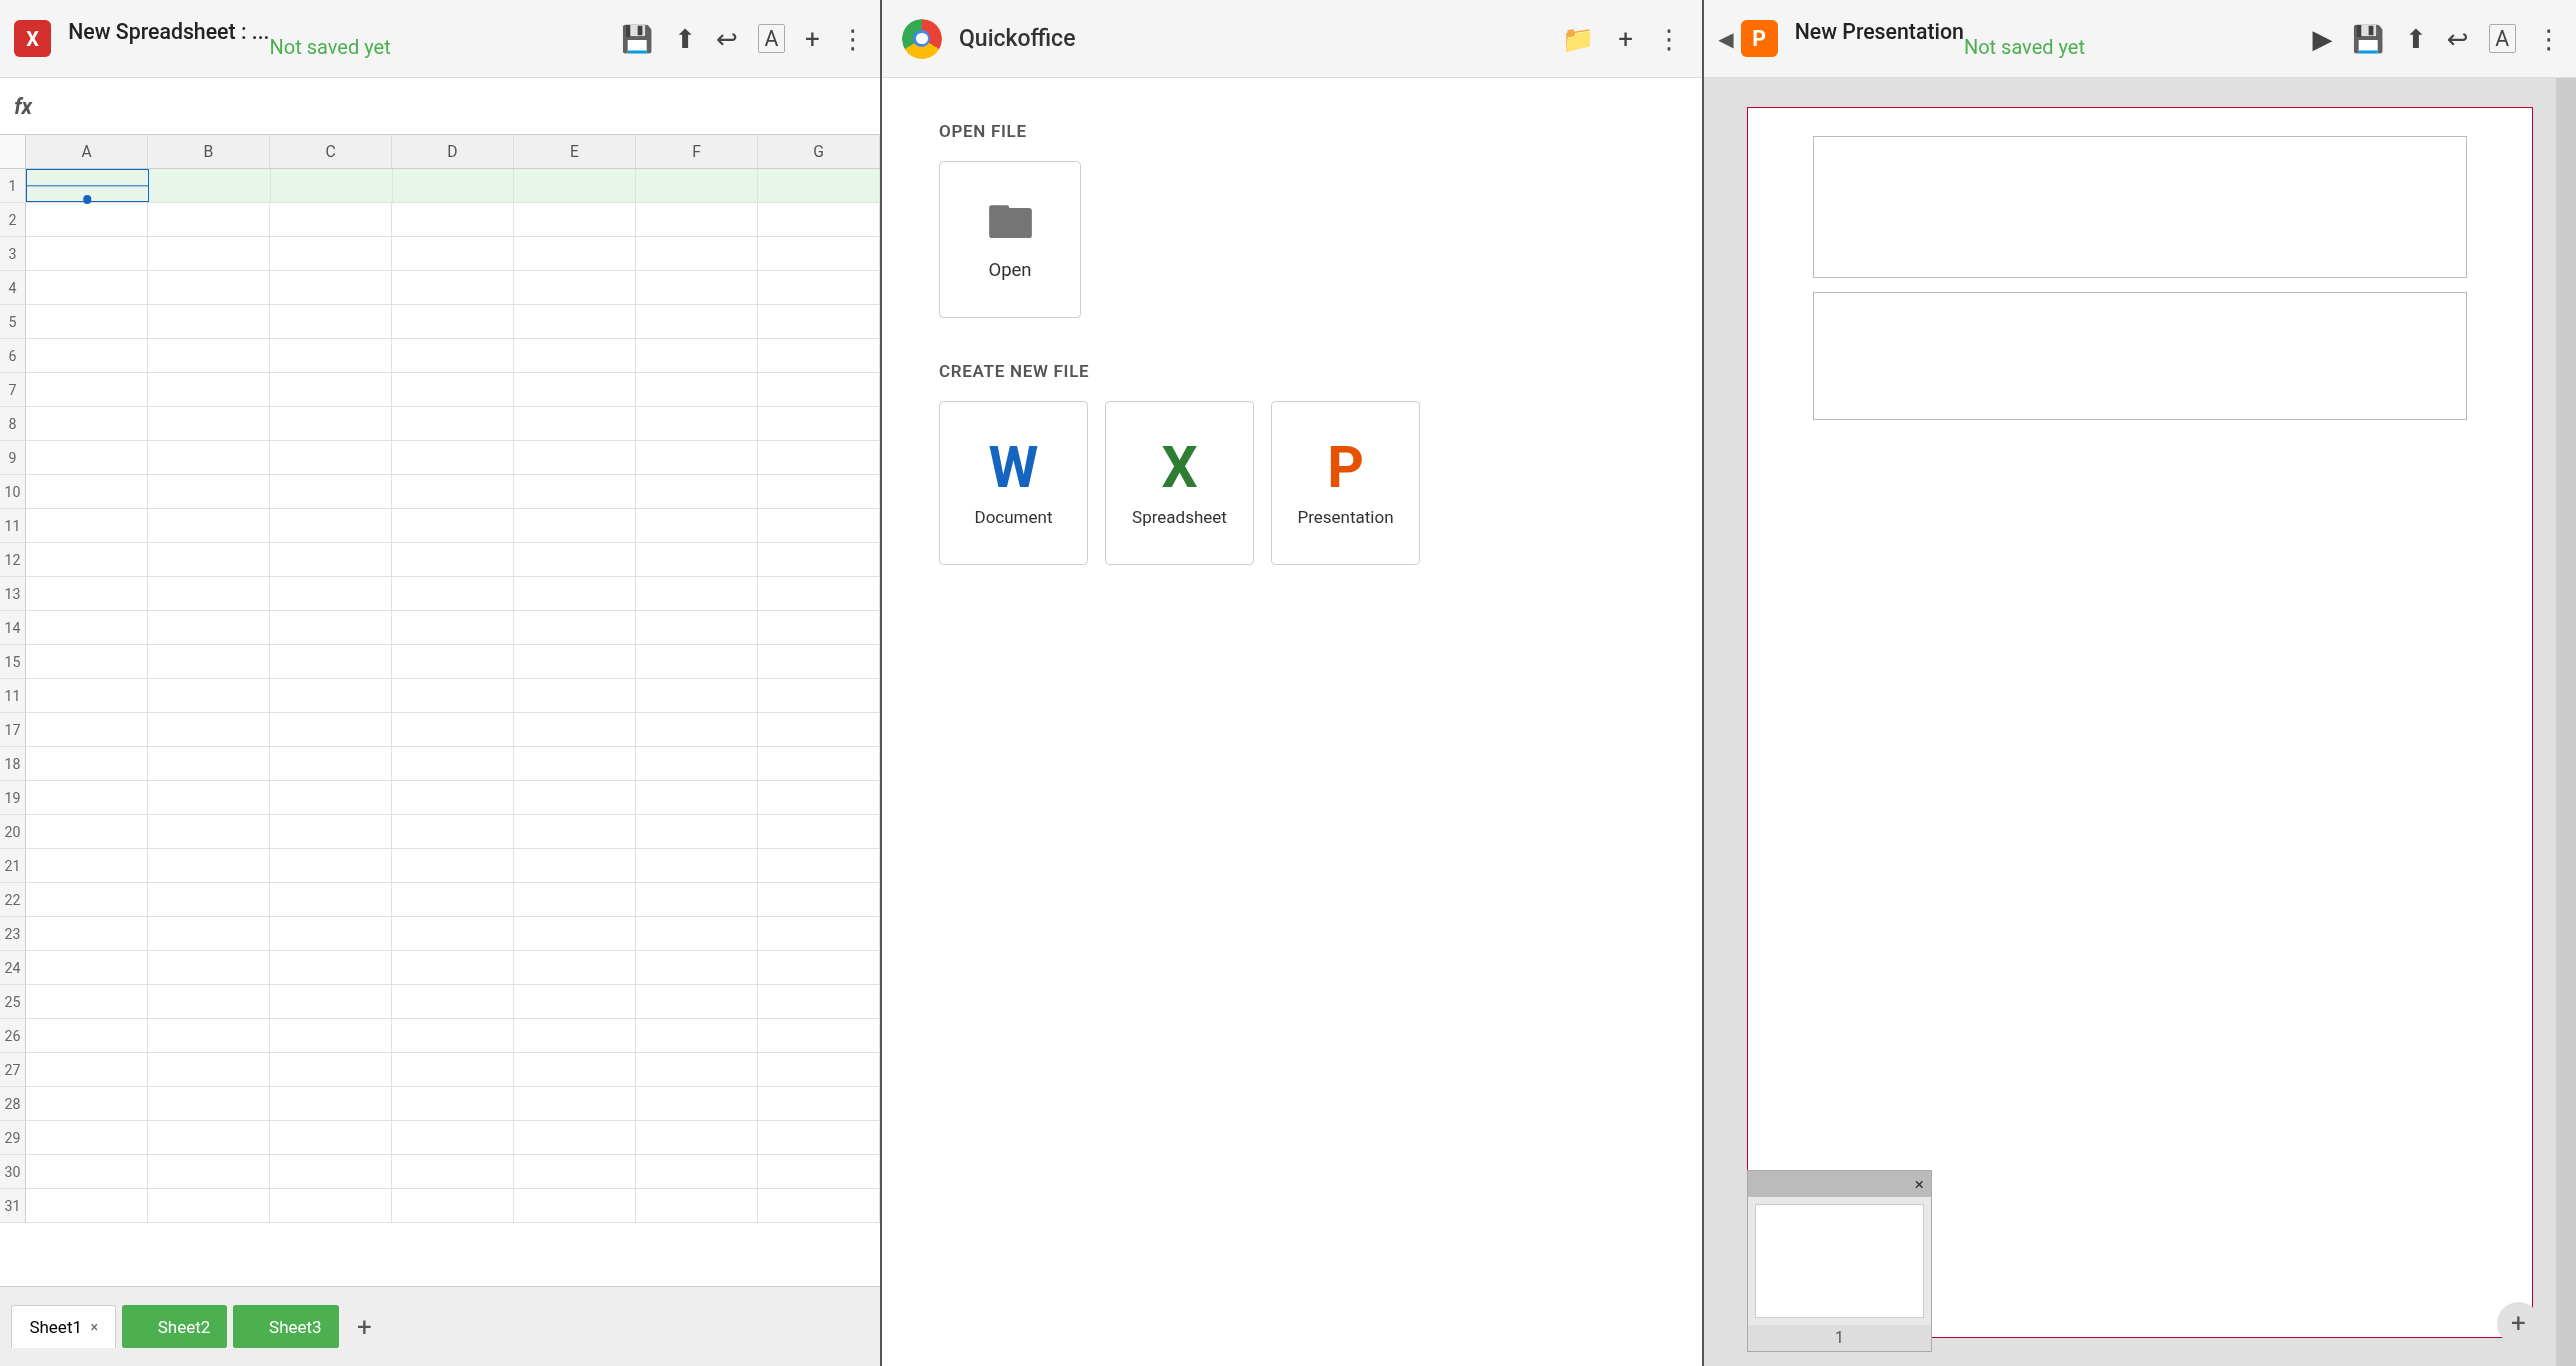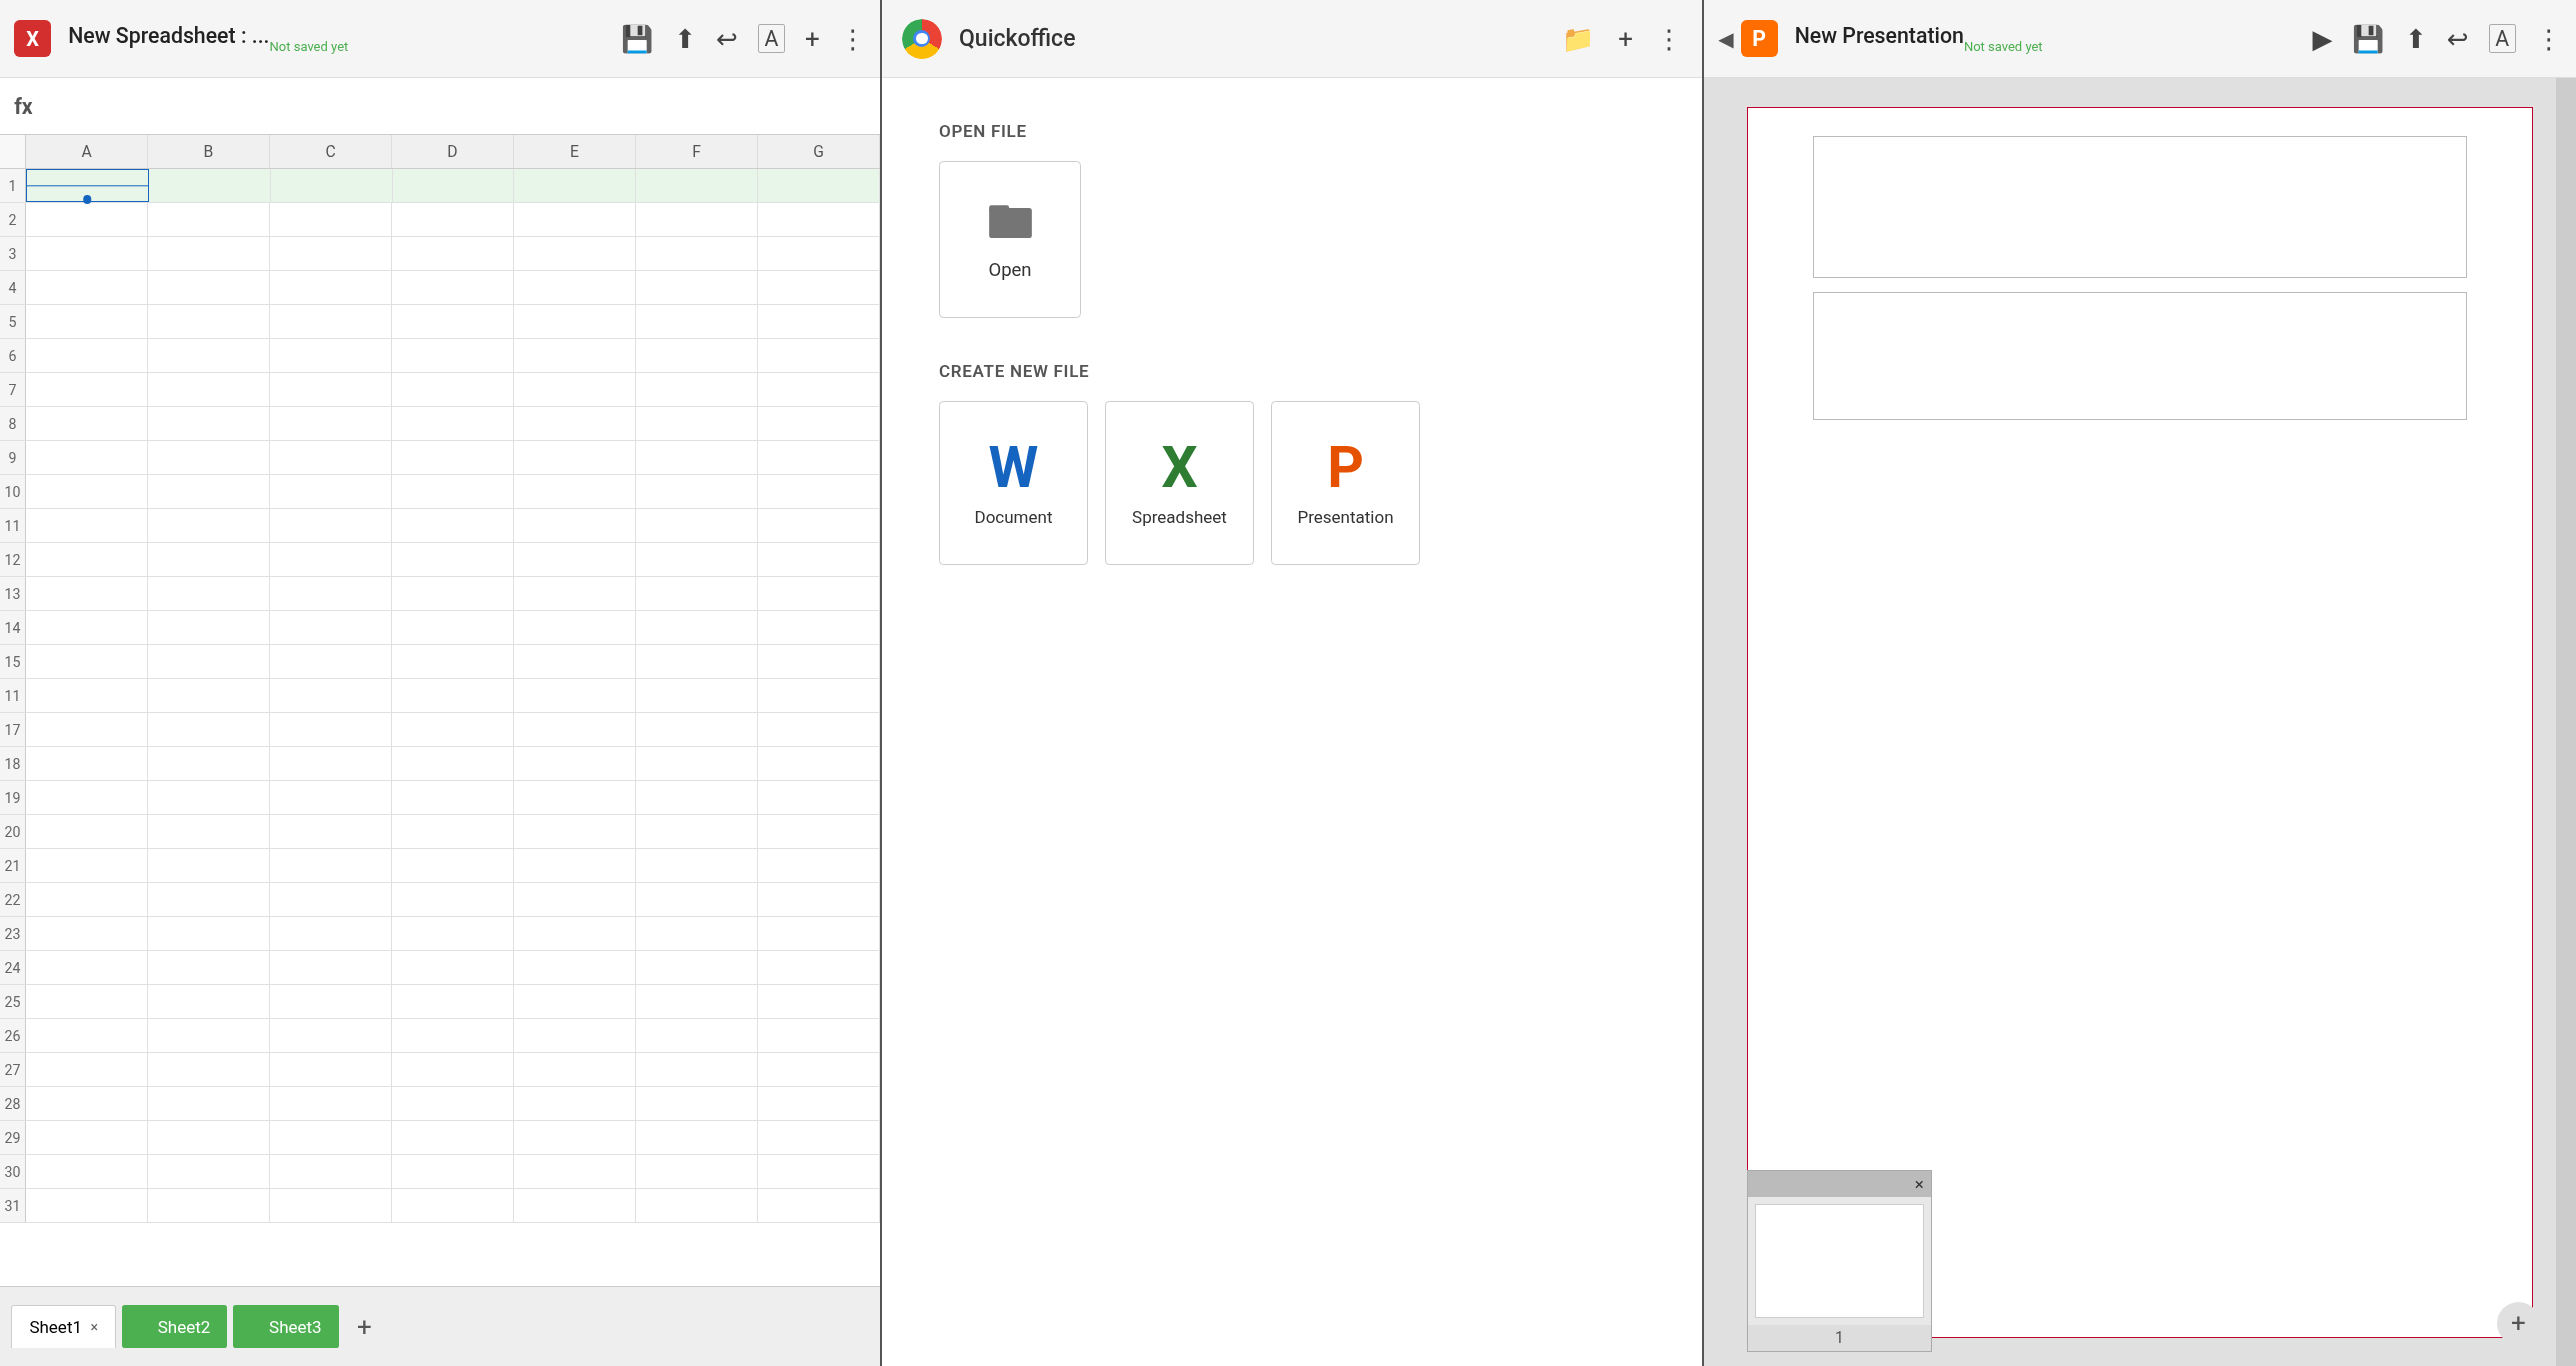--- a/index.html
+++ b/index.html
@@ -57,21 +57,21 @@
     .title-text {
       font-size: 21.3px;
       font-weight: 500;
       color: #222;
       white-space: nowrap;
       overflow: hidden;
       text-overflow: ellipsis;
     }
 
     .subtitle-text {
-      font-size: 13px;
+      font-size: 20px;
       color: #4caf50;
       margin-top: 16px;
     }
 
     .toolbar-icons {
       display: flex;
       align-items: center;
       gap: 20px;
     }
 
@@ -87,20 +87,21 @@
       display: flex;
       align-items: center;
       padding: 0 14.2px;
       border-bottom: 0.7px solid #ccc;
       gap: 11.4px;
     }
 
     .fx-label {
       font-size: 21.3px;
       color: #555;
+      font-style: italic;
       font-weight: bold;
     }
 
     .spreadsheet-grid {
       flex: 1;
       display: flex;
       flex-direction: column;
       overflow: hidden;
     }
 

